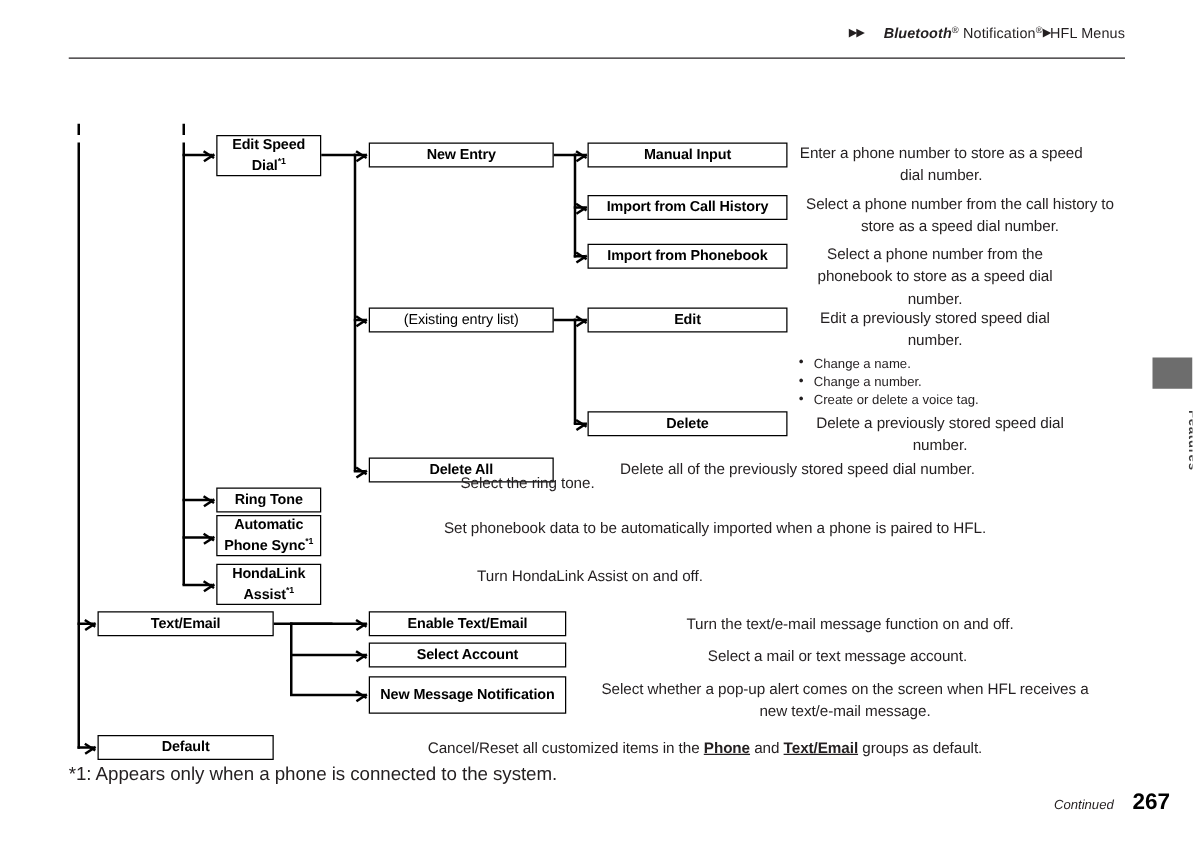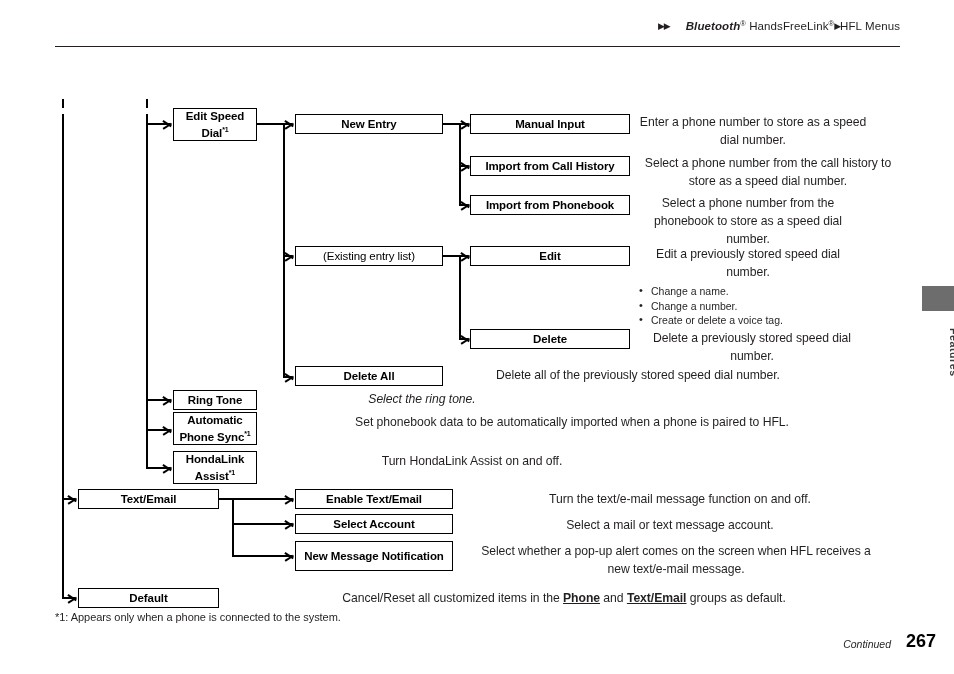--- a/index.html
+++ b/index.html
@@ -162,21 +162,21 @@
     top: 10.2px;
     transform: rotate(-33deg);
     transform-origin: left center;
   }
 
   
   #footnote {
     position: absolute;
     left: 55px;
     top: 611px;
-    font-size: 11px;
+    font-size: 15px;
     color: #231f20;
     letter-spacing: -.05px;
   }
   #footer-continued {
     position: absolute;
     right: 63px;
     top: 638px;
     font-size: 10.5px;
     font-style: italic;
     color: #231f20;
@@ -187,21 +187,21 @@
     top: 631px;
     font-size: 18px;
     font-weight: bold;
     color: #000;
   }
 </style>
 </head>
 <body>
 
 <div id="header-breadcrumb">
-  <span class="tri">▶▶</span><span class="bt">Bluetooth</span><span class="reg">®</span><span> HandsFreeLink</span><span class="reg">®</span><span class="tri">▶</span><span>HFL Menus</span>
+  <span class="tri">▶▶</span><span class="bt">Bluetooth</span><span class="reg">®</span><span> Notification</span><span class="reg">®</span><span class="tri">▶</span><span>HFL Menus</span>
 </div>
 <div id="header-rule"></div>
 
 <div id="side-tab"></div>
 <div id="side-tab-label">Features</div>
 
 <div class="ln vline" style="left:62px; top:99px; height:9px;"></div>
 <div class="ln vline" style="left:62px; top:114px; height:485px;"></div>
 
 <div class="ln vline" style="left:146px; top:99px; height:9px;"></div>
@@ -349,21 +349,21 @@
 <ul class="bullets" style="left:638px; top:284px; width:250px;">
   <li>Change a name.</li>
   <li>Change a number.</li>
   <li>Create or delete a voice tag.</li>
 </ul>
 
 <div class="desc" style="left:638px; top:329px; width:228px;">Delete a previously stored speed dial number.</div>
 
 <div class="desc" style="left:458px; top:366px; width:360px;">Delete all of the previously stored speed dial number.</div>
 
-<div class="desc" style="left:272px; top:390px; width:300px;font-style:italic;">Select the ring tone.</div>
+<div class="desc" style="left:272px; top:377px; width:300px;">Select the ring tone.</div>
 
 <div class="desc" style="left:272px; top:413px; width:600px;">Set phonebook data to be automatically imported when a phone is paired to HFL.</div>
 
 <div class="desc" style="left:272px; top:452px; width:400px;">Turn HondaLink Assist on and off.</div>
 
 <div class="desc" style="left:470px; top:490px; width:420px;">Turn the text/e-mail message function on and off.</div>
 
 <div class="desc" style="left:470px; top:516px; width:400px;">Select a mail or text message account.</div>
 
 <div class="desc" style="left:470px; top:542px; width:412px;">Select whether a pop-up alert comes on the screen when HFL receives a new text/e-mail message.</div>

